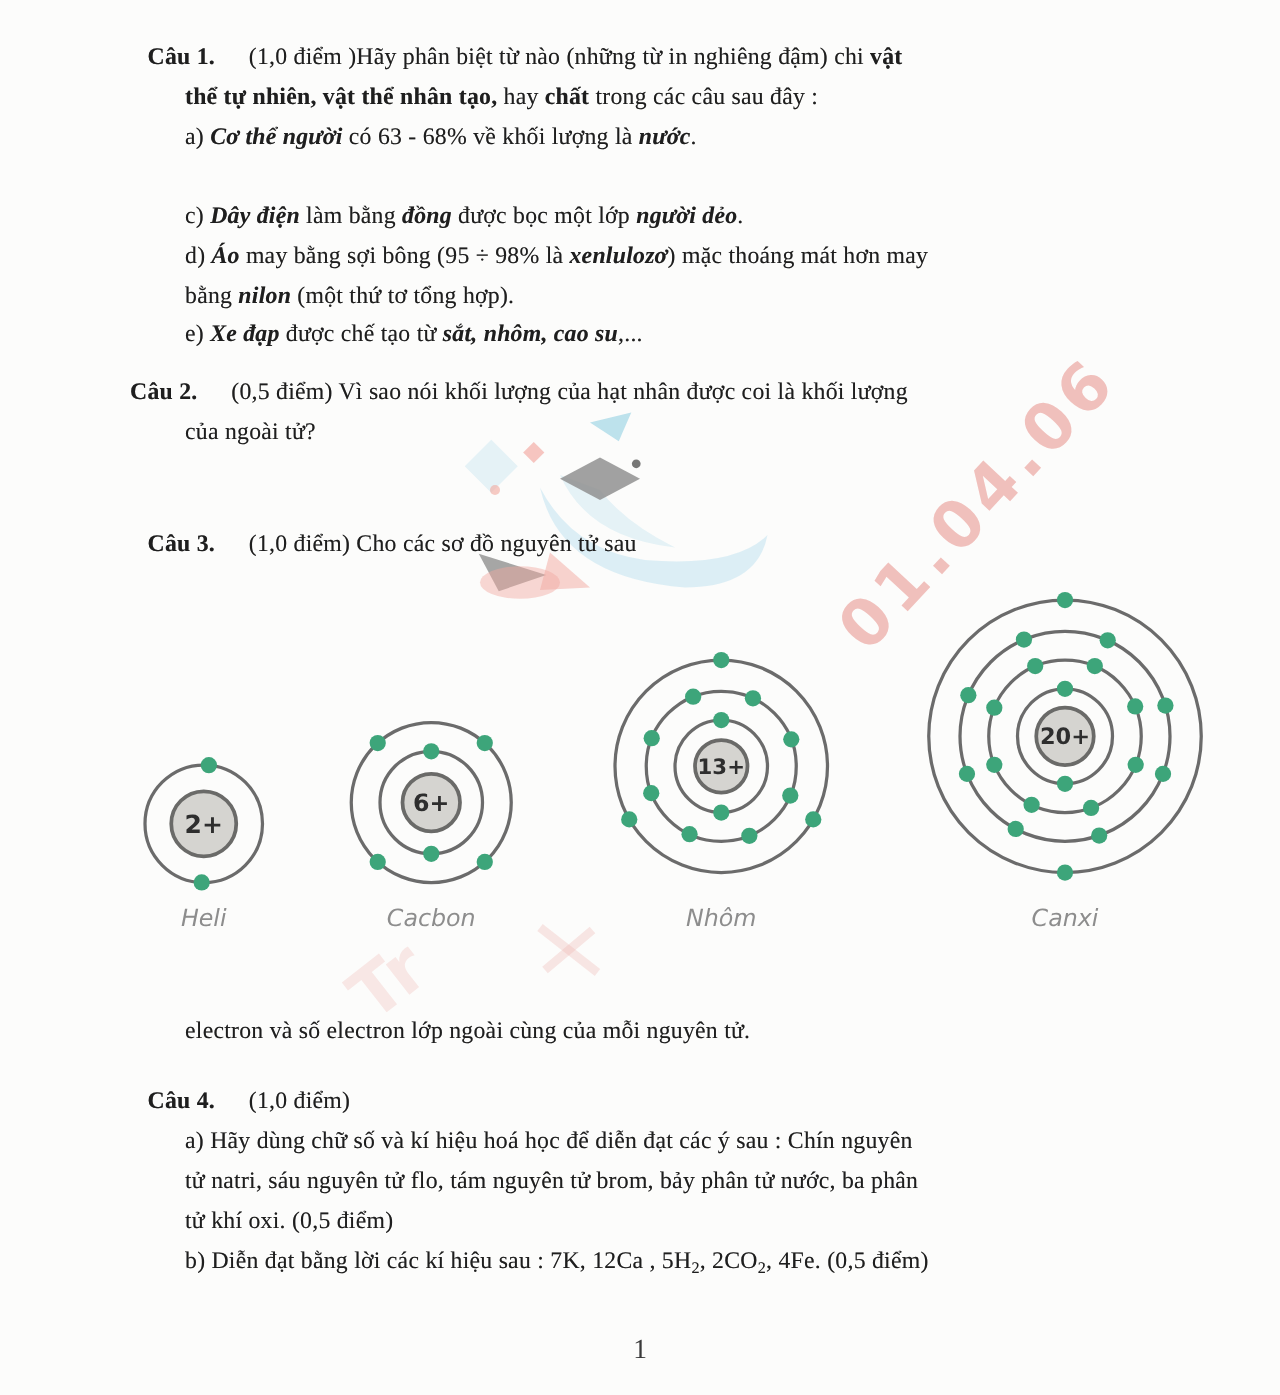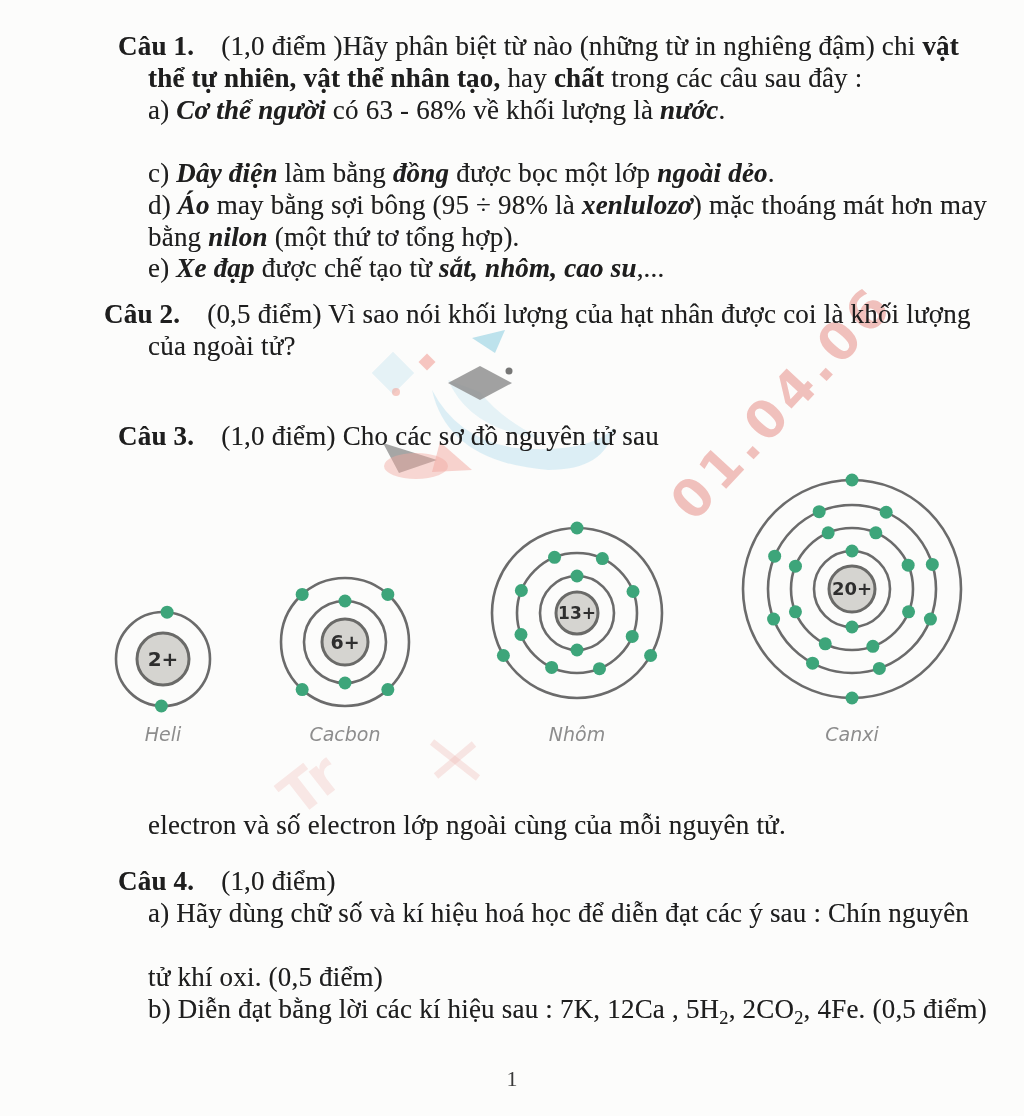--- a/index.html
+++ b/index.html
@@ -7,21 +7,21 @@
     position:relative;width:1024px;height:1116px;overflow:hidden;
     background:#fcfcfb;
     font-family:"Liberation Serif","DejaVu Serif",serif;
     color:#1e1e1e;
   }
   .layer{position:absolute;top:0;left:0;pointer-events:none;}
   #wm-layer{z-index:0;}
   #atoms-layer{z-index:1;}
   #text-layer{position:absolute;top:0;left:0;width:100%;height:100%;z-index:2;}
   .line{
-    position:absolute;white-space:nowrap;font-size:27px;line-height:30px;
+    position:absolute;white-space:nowrap;font-size:19px;line-height:30px;
     letter-spacing:0.2px;text-shadow:0 0 0.5px rgba(35,35,35,0.45);
   }
   .r-n{font-weight:normal;}
   .r-b{font-weight:bold;}
   .r-bi{font-weight:bold;font-style:italic;}
   .r-q{font-weight:bold;margin-right:27px;}
   .r-sub{vertical-align:sub;font-size:0.68em;line-height:0;}
   .pagenum{
     position:absolute;top:1066px;left:0;width:100%;text-align:center;
     font-size:22px;color:#3a3a3a;z-index:2;
@@ -135,28 +135,29 @@
         <circle cx="852" cy="480" r="6.5" fill="#3da57a"></circle>
         <circle cx="852" cy="698" r="6.5" fill="#3da57a"></circle>
         <text x="852" y="741" text-anchor="middle" class="atom-label" fill="#8d8d8d">Canxi</text>
       </g>
     </svg>
 
   <div id="text-layer">
       <div class="line" style="top: 31px; left: 118px;"><span class="r-q">Câu 1.</span><span class="r-n">(1,0 điểm )Hãy phân biệt từ nào (những từ in nghiêng đậm) chi </span><span class="r-b">vật</span></div>
       <div class="line" style="top: 63px; left: 148px;"><span class="r-b">thể tự nhiên, vật thể nhân tạo,</span><span class="r-n"> hay </span><span class="r-b">chất</span><span class="r-n"> trong các câu sau đây :</span></div>
       <div class="line" style="top: 95px; left: 148px; text-align: center;"><span class="r-n">a) </span><span class="r-bi">Cơ thể người</span><span class="r-n"> có 63 - 68% về khối lượng là </span><span class="r-bi">nước</span><span class="r-n">.</span></div>
-      <div class="line" style="top: 158px; left: 148px;"><span class="r-n">c) </span><span class="r-bi">Dây điện</span><span class="r-n"> làm bằng </span><span class="r-bi">đồng</span><span class="r-n"> được bọc một lớp </span><span class="r-bi">ngoài dẻo</span><span class="r-n">.</span></div>
+      <div class="line" style="top: 158px; left: 148px;"><span class="r-n">c) </span><span class="r-bi">Dây điện</span><span class="r-n"> làm bằng </span><span class="r-bi">đồng</span><span class="r-n"> được bọc một lớp </span><span class="r-bi">người dẻo</span><span class="r-n">.</span></div>
       <div class="line" style="top: 190px; left: 148px;"><span class="r-n">d) </span><span class="r-bi">Áo</span><span class="r-n"> may bằng sợi bông (95 ÷ 98% là </span><span class="r-bi">xenlulozơ</span><span class="r-n">) mặc thoáng mát hơn may</span></div>
       <div class="line" style="top: 253px; left: 148px;"><span class="r-n">e) </span><span class="r-bi">Xe đạp</span><span class="r-n"> được chế tạo từ </span><span class="r-bi">sắt, nhôm, cao su</span><span class="r-n">,...</span></div>
       <div class="line" style="top: 222px; left: 148px;"><span class="r-n">bằng </span><span class="r-bi">nilon</span><span class="r-n"> (một thứ tơ tổng hợp).</span></div>
       <div class="line" style="top: 299px; left: 104px; text-align: right;"><span class="r-q">Câu 2.</span><span class="r-n">(0,5 điểm) Vì sao nói khối lượng của hạt nhân được coi là khối lượng</span></div>
       <div class="line" style="top: 331px; left: 148px;"><span class="r-n">của ngoài tử?</span></div>
       <div class="line" style="top: 421px; left: 118px;"><span class="r-q">Câu 3.</span><span class="r-n">(1,0 điểm) Cho các sơ đồ nguyên tử sau</span></div>
       <div class="line" style="top: 810px; left: 148px;"><span class="r-n">electron và số electron lớp ngoài cùng của mỗi nguyên tử.</span></div>
       <div class="line" style="top: 866px; left: 118px;"><span class="r-q">Câu 4.</span><span class="r-n">(1,0 điểm)</span></div>
       <div class="line" style="top: 898px; left: 148px;"><span class="r-n">a) Hãy dùng chữ số và kí hiệu hoá học để diễn đạt các ý sau : Chín nguyên</span></div>
+      <div class="line" style="top: 930px; left: 148px;"><span class="r-n">tử natri, sáu nguyên tử flo, tám nguyên tử brom, bảy phân tử nước, ba phân</span></div>
       <div class="line" style="top: 962px; left: 148px;"><span class="r-n">tử khí oxi. (0,5 điểm)</span></div>
       <div class="line" style="top: 994px; left: 148px;"><span class="r-n">b) Diễn đạt bằng lời các kí hiệu sau : 7K, 12Ca , 5H</span><span class="r-sub">2</span><span class="r-n">, 2CO</span><span class="r-sub">2</span><span class="r-n">, 4Fe. (0,5 điểm)</span></div>
     </div>
 
   <div class="pagenum">1</div>
 </div>
 
 </body></html>

